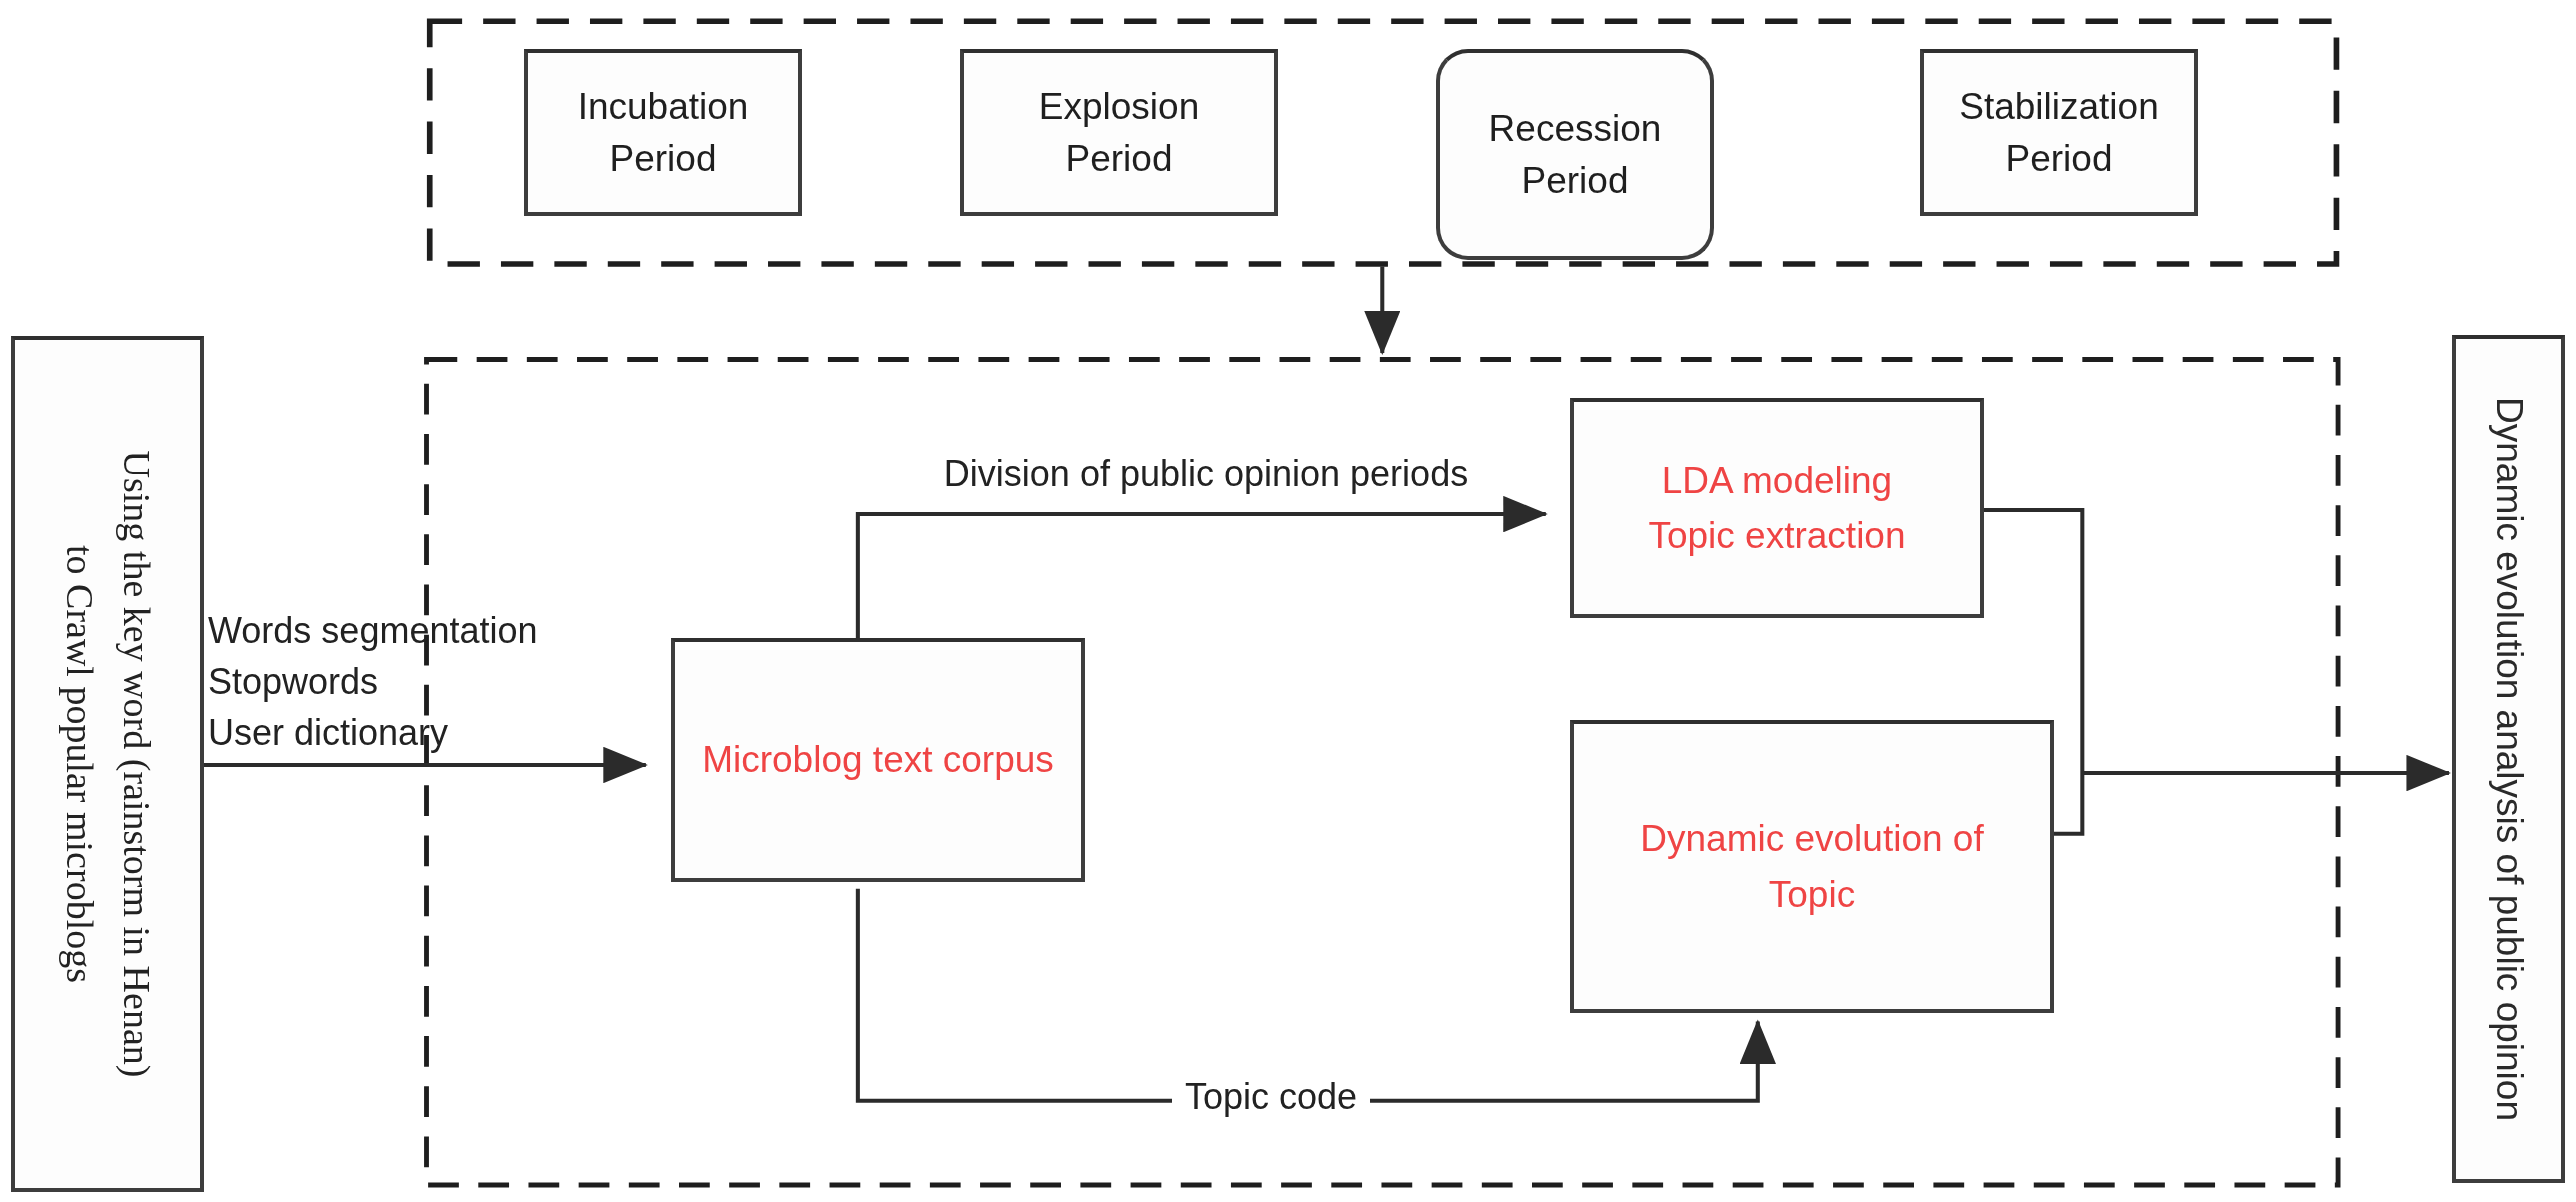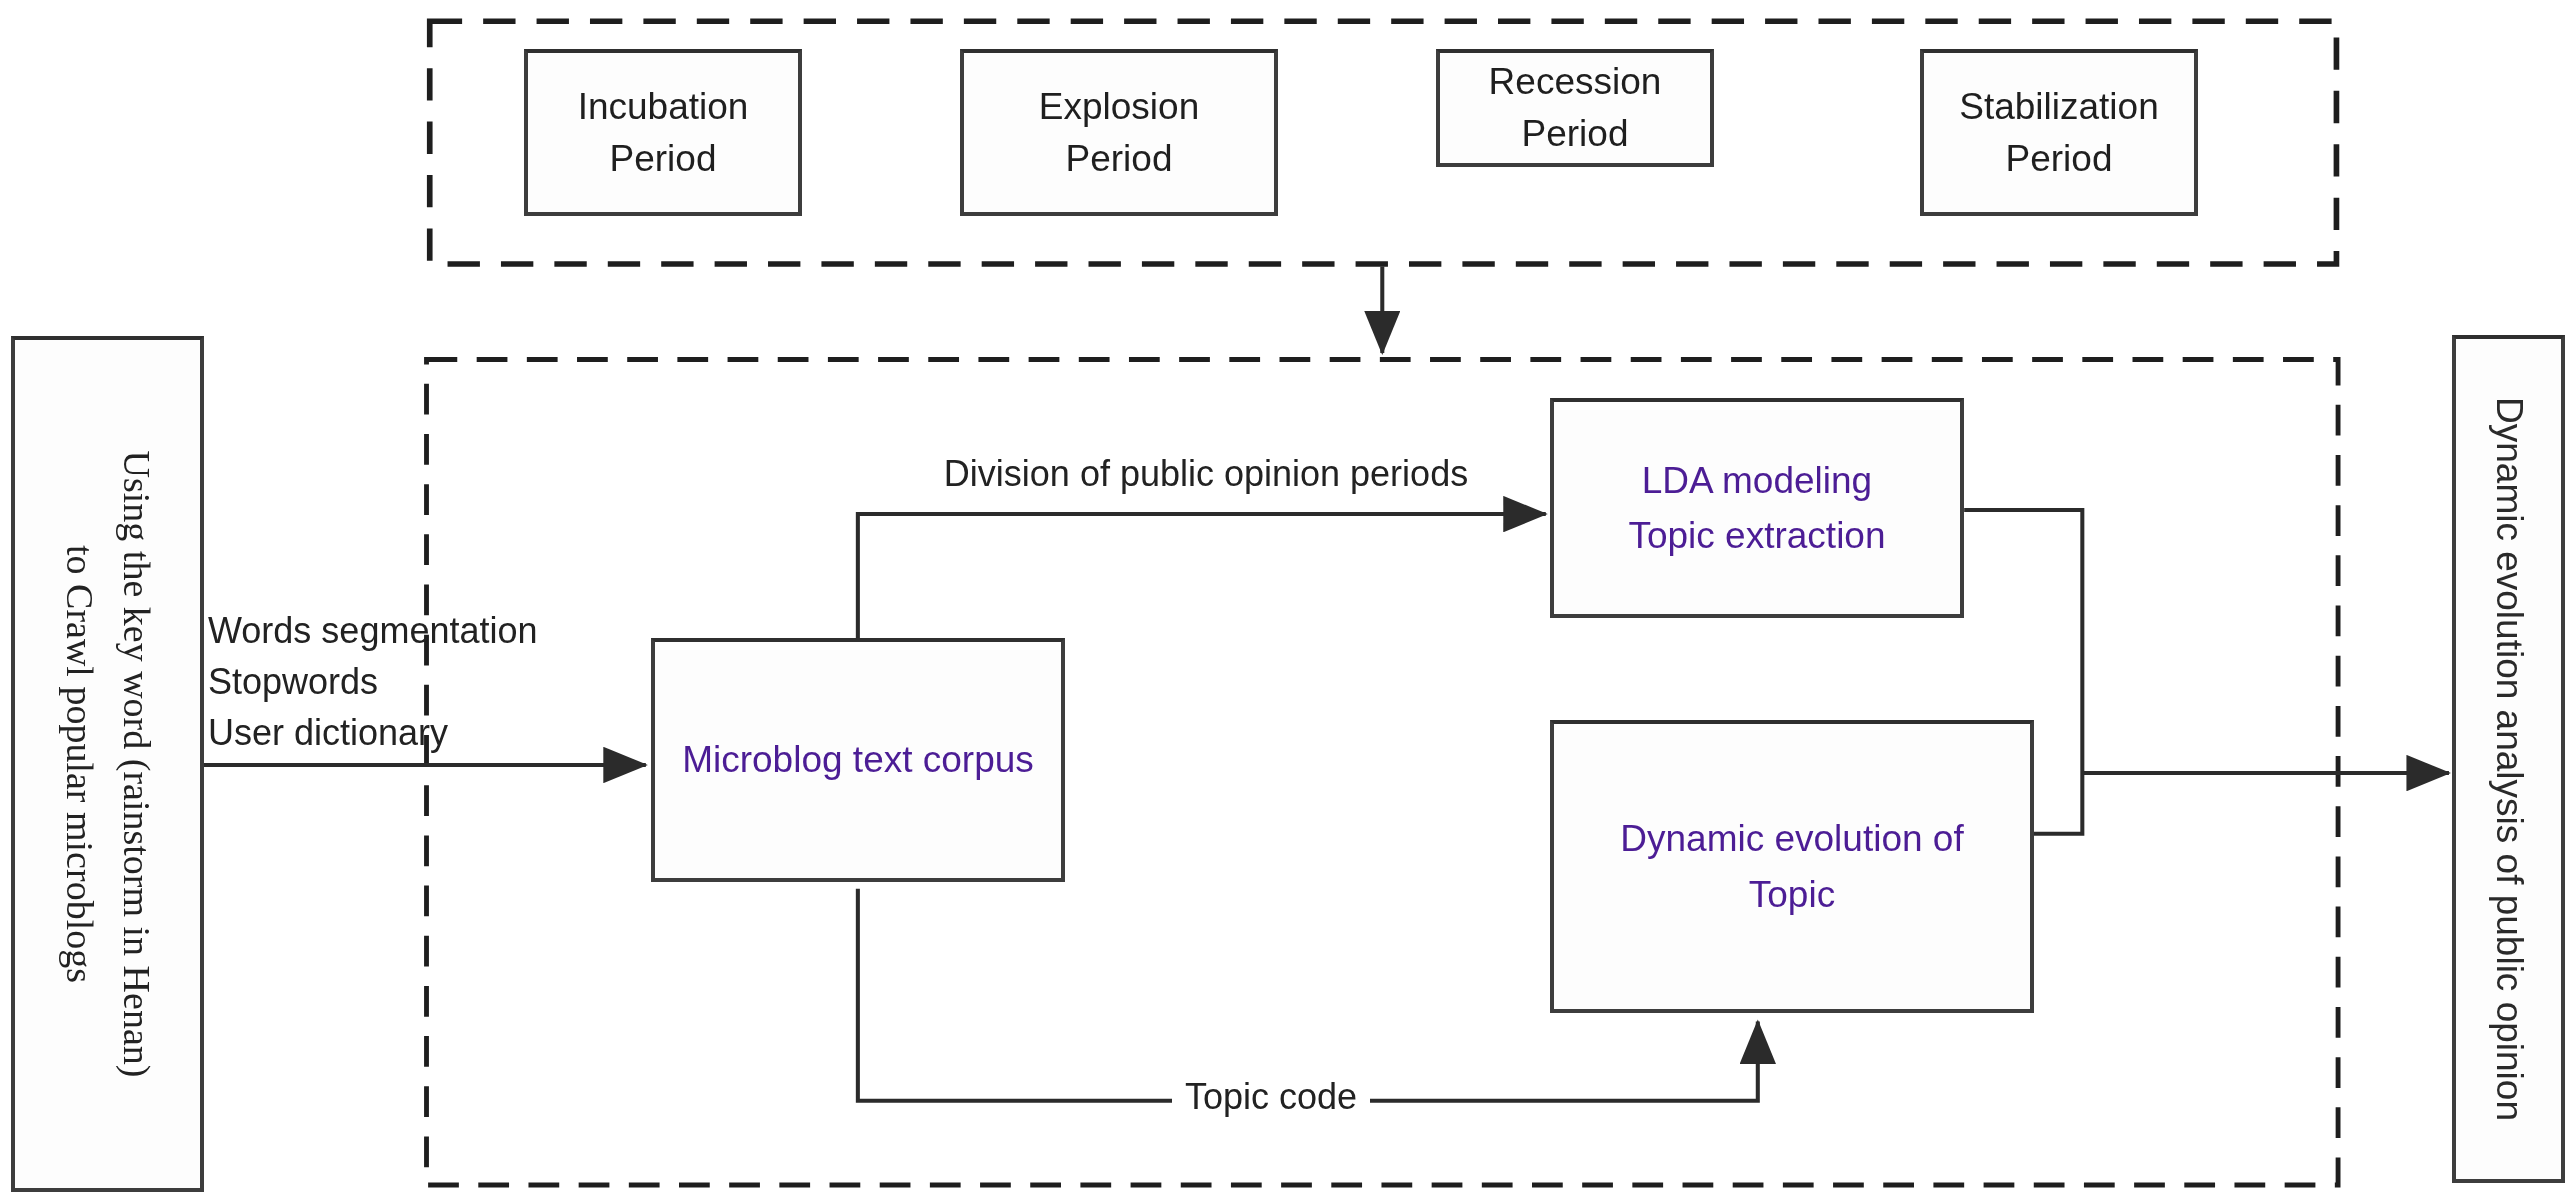--- a/index.html
+++ b/index.html
@@ -19,21 +19,21 @@
     background: #fdfdfd;
     border: 4px solid #3d3d3d;
     border-top-color: #2f2f2f;
     display: flex;
     align-items: center;
     justify-content: center;
     text-align: center;
   }
   .period-box { font-size: 37px; line-height: 1.4; }
   .serif { font-family: Liberation Sans, sans-serif; }
-  .node-box { font-size: 37px; line-height: 1.5; color: #4c1d95; }
+  .node-box { font-size: 37px; line-height: 1.5; color: #ef4444; margin-left: 20px; }
   .ln { display: block; }
   .vbox { background: #fdfdfd; }
   .vtext {
     position: absolute;
     top: 50%; left: 50%;
     transform: translate(-50%, -50%) rotate(90deg);
     text-align: center;
   }
   .vtext-left {
     width: 846px;
@@ -85,21 +85,21 @@
       <span class="ln">Incubation</span>
       <span class="ln">Period</span>
     </div>
   </div>
   <div class="box period-box" style="left:960px; top:49px; width:318px; height:167px;">
     <div>
       <span class="ln">Explosion</span>
       <span class="ln">Period</span>
     </div>
   </div>
-  <div class="box period-box" style="left:1436px; top:49px; width:278px; height:118px;">
+  <div class="box period-box" style="left:1436px; top:49px; width:278px; height:211px;border-radius:32px;">
     <div>
       <span class="ln">Recession</span>
       <span class="ln">Period</span>
     </div>
   </div>
   <div class="box period-box" style="left:1920px; top:49px; width:278px; height:167px;">
     <div>
       <span class="ln">Stabilization</span>
       <span class="ln">Period</span>
     </div>

